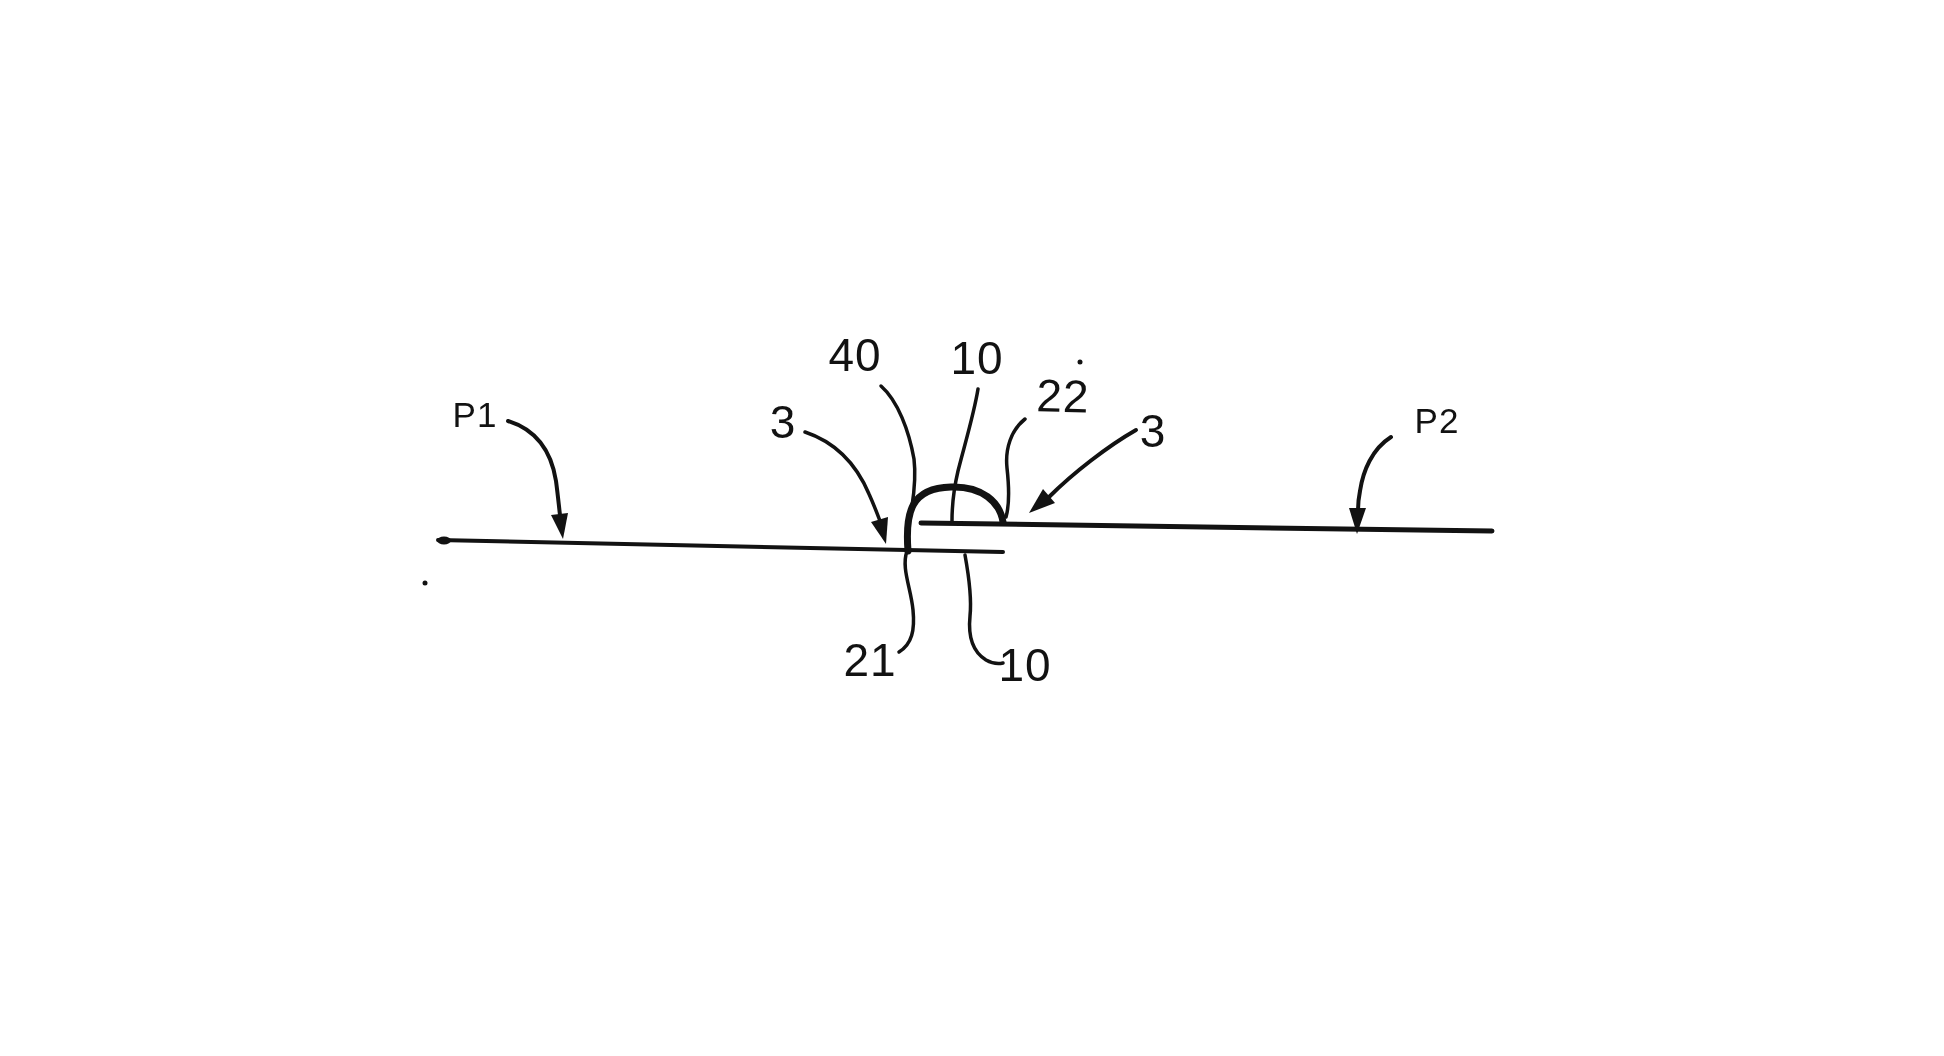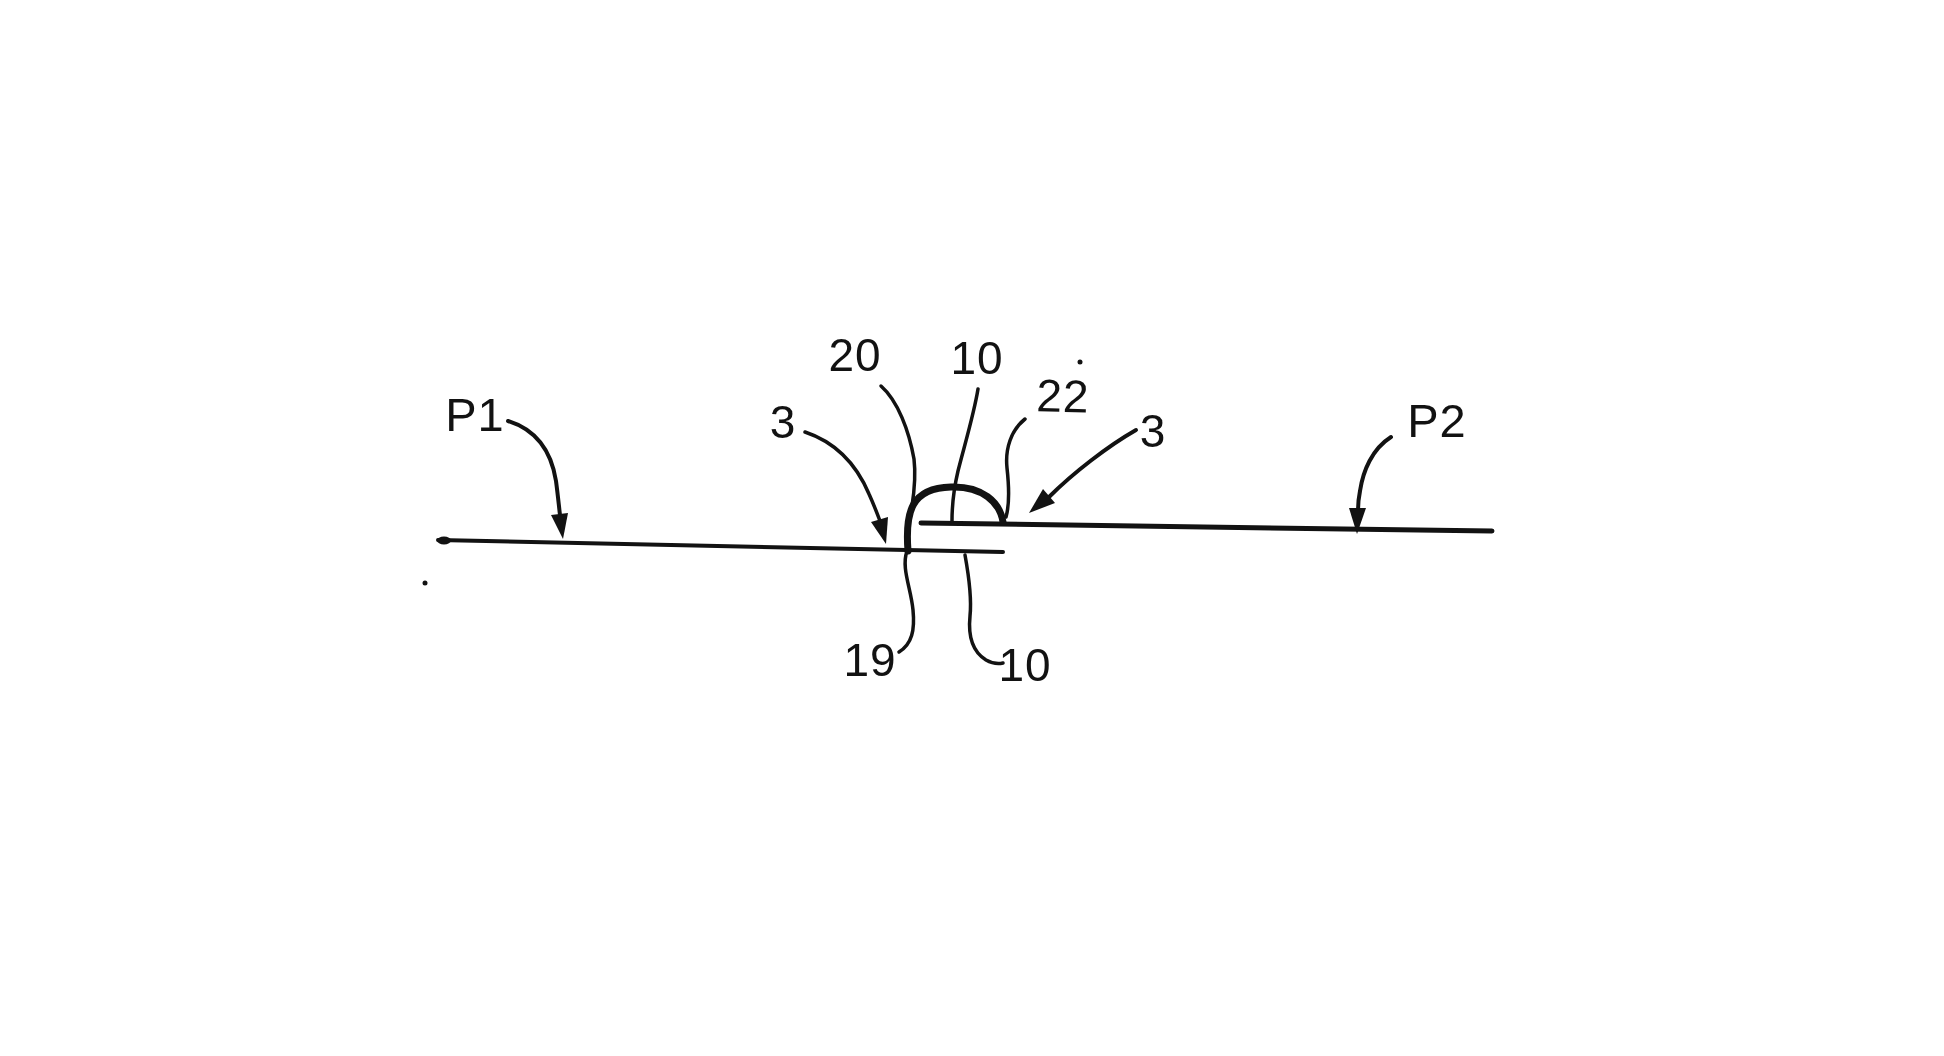--- a/index.html
+++ b/index.html
@@ -24,21 +24,21 @@
     transform: translate(-50%, -50%);
     color: var(--ink, #111111);
     font-size: 46px;
     font-weight: 400;
     letter-spacing: 1px;
     white-space: nowrap;
     line-height: 1;
     user-select: none;
   }
   .panel-label {
-    font-size: 47px;
+    font-size: 35px;
   }
   .lean-right { transform: translate(-50%, -50%) rotate(1.5deg); }
 </style>
 </head>
 <body>
 
 <div id="canvas">
 
   <svg id="drawing-svg" width="1944" height="1056" viewBox="0 0 1944 1056" fill="none" stroke="var(--ink, #111111)" stroke-linecap="round">
 
@@ -67,27 +67,27 @@
     <path d="M 1357 534 L 1366 508 L 1349 508 Z" fill="var(--ink, #111111)" stroke="none"></path>
 
     <circle cx="425" cy="583" r="2.5" fill="var(--ink, #111111)" stroke="none"></circle>
     <circle cx="1080" cy="362" r="2.5" fill="var(--ink, #111111)" stroke="none"></circle>
   </svg>
 
   <div class="ref-label panel-label" style="left:475px; top:414px;">P1</div>
 
   <div class="ref-label" style="left:783px; top:422px;">3</div>
 
-  <div class="ref-label" style="left:855px; top:355px;">20</div>
+  <div class="ref-label" style="left:855px; top:355px;">40</div>
 
   <div class="ref-label" style="left:977px; top:358px;">10</div>
 
   <div class="ref-label lean-right" style="left:1063px; top:396px;">22</div>
 
   <div class="ref-label" style="left:1153px; top:431px;">3</div>
 
   <div class="ref-label panel-label" style="left:1437px; top:420px;">P2</div>
 
-  <div class="ref-label" style="left:870px; top:660px;">19</div>
+  <div class="ref-label" style="left:870px; top:660px;">21</div>
 
   <div class="ref-label" style="left:1025px; top:665px;">10</div>
 
 </div>
 
 </body></html>

